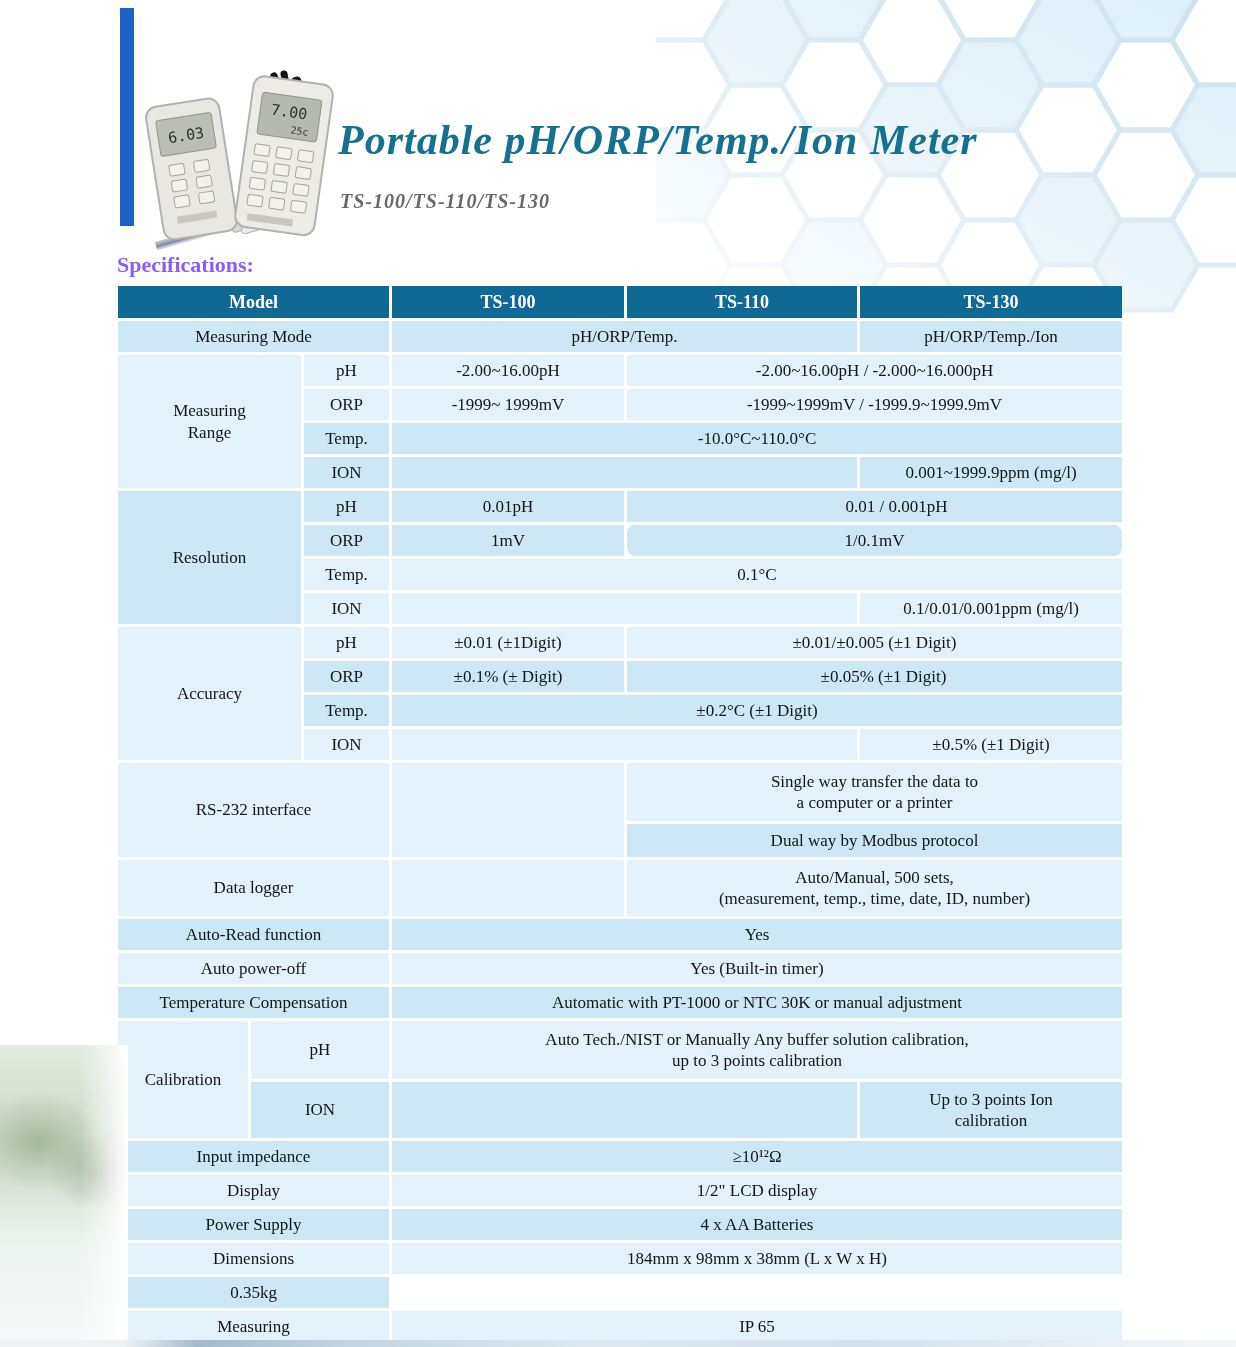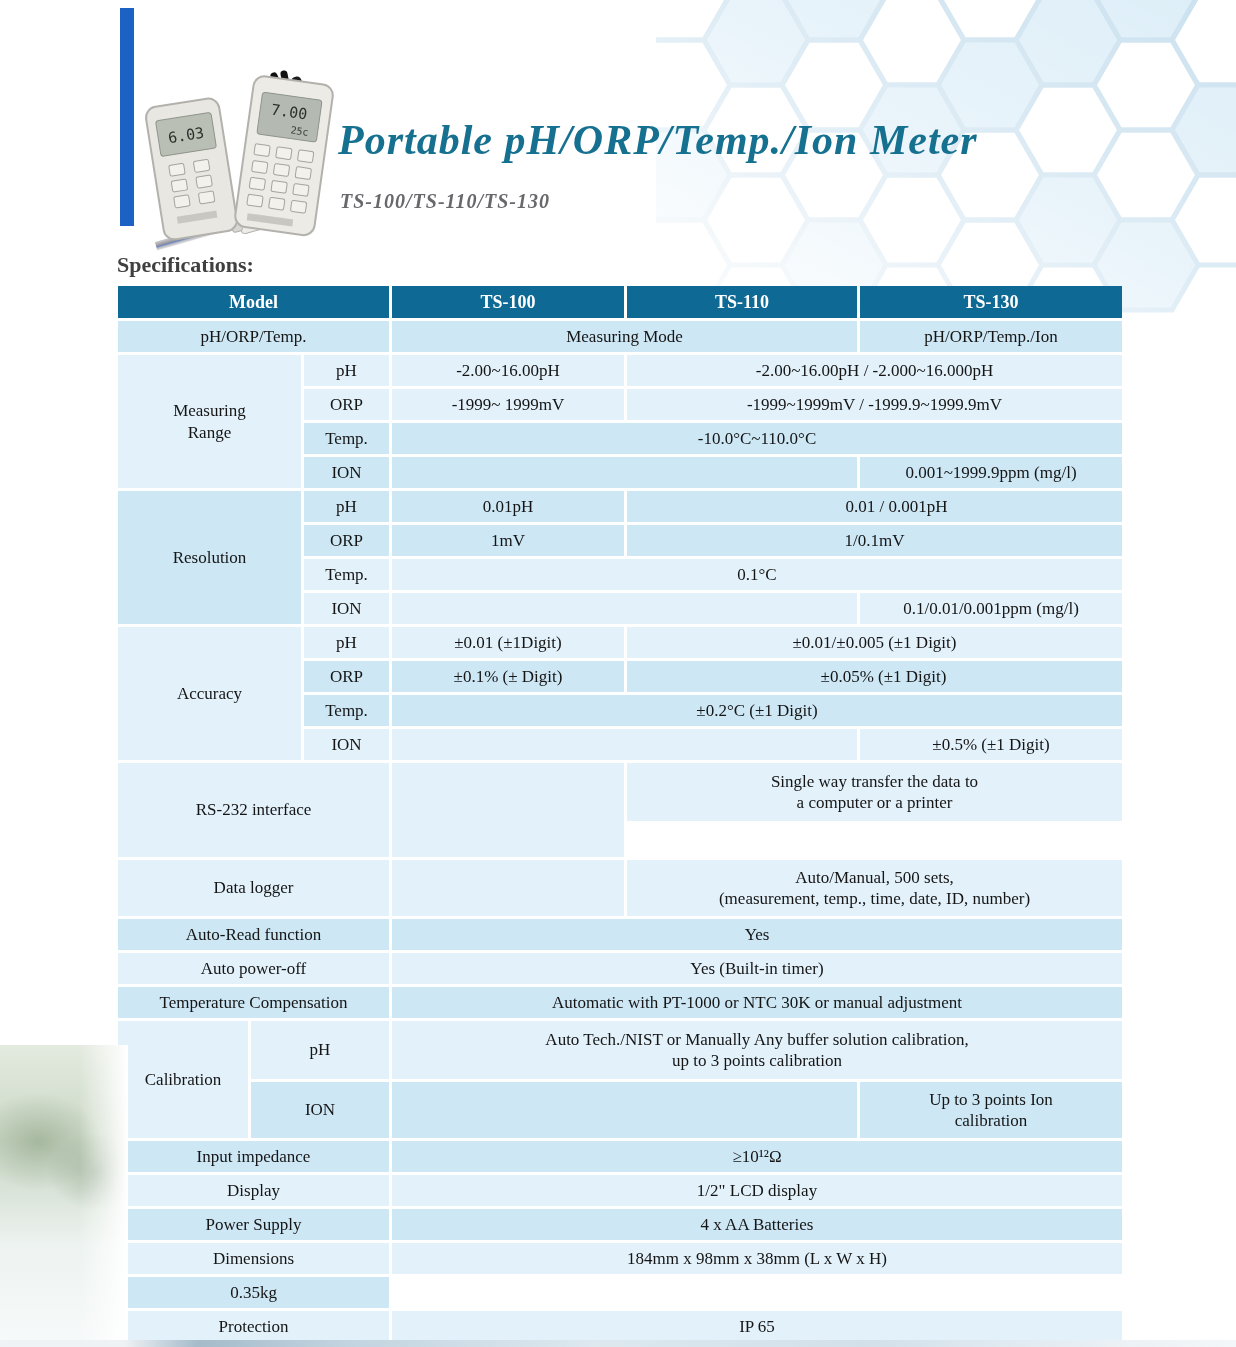--- a/index.html
+++ b/index.html
@@ -6,21 +6,21 @@
   .page{position:relative;width:1236px;height:1347px;background:#ffffff;overflow:hidden;
         font-family:"Liberation Serif", serif;color:#151515;}
 
   
   .hexwrap{position:absolute;top:0;right:0;width:580px;height:320px;}
   .leftbar{position:absolute;left:120px;top:8px;width:14px;height:218px;background:#1b62c4;}
   .title{position:absolute;left:338px;top:116px;font-size:42px;font-weight:bold;font-style:italic;
          color:#16708f;letter-spacing:1px;white-space:nowrap;}
   .subtitle{position:absolute;left:340px;top:190px;font-size:20px;font-weight:bold;font-style:italic;
          color:#68676b;letter-spacing:1px;}
-  .specs-label{position:absolute;left:117px;top:252px;font-size:22px;font-weight:bold;color:#404040;}
+  .specs-label{position:absolute;left:117px;top:252px;font-size:22px;font-weight:bold;color:#8b5cf6;}
 
   .product{position:absolute;left:136px;top:36px;width:205px;height:220px;}
 
   
   .watermark{position:absolute;left:0;top:1045px;width:128px;height:302px;
     background:
       linear-gradient(90deg, rgba(255,255,255,0) 62%, #ffffff 100%),
       radial-gradient(90px 70px at 30% 32%, rgba(120,145,110,.45), rgba(120,145,110,0) 70%),
       radial-gradient(70px 55px at 75% 42%, rgba(105,130,100,.35), rgba(105,130,100,0) 70%),
       linear-gradient(180deg,#e3eadf 0%,#ccd8c7 32%,#d9e3d8 48%,#edf3f0 66%,#f7fafa 100%);}
@@ -155,22 +155,22 @@
   <div class="spec-table">
 
     <div class="sec" style="grid-template-columns:271px 232px 230px 262px;grid-auto-rows:32px;">
       <div class="cell hd">Model</div>
       <div class="cell hd">TS-100</div>
       <div class="cell hd">TS-110</div>
       <div class="cell hd">TS-130</div>
     </div>
 
     <div class="sec" style="grid-template-columns:271px 465px 262px;grid-auto-rows:31px;">
+      <div class="cell t1">Measuring Mode</div>
       <div class="cell t1">pH/ORP/Temp.</div>
-      <div class="cell t1">Measuring Mode</div>
       <div class="cell t1">pH/ORP/Temp./Ion</div>
     </div>
 
     <div class="sec" style="grid-template-columns:183px 85px 232px 230px 262px;grid-auto-rows:31px;">
       <div class="cell t2" style="grid-row:1/span 4;">
           <span class="wrapnarrow">Measuring Range</span>
         </div>
       <div class="cell t2">pH</div>
       <div class="cell t2">-2.00~16.00pH</div>
       <div class="cell t2" style="grid-column:4/span 2;">-2.00~16.00pH / -2.000~16.000pH</div>
@@ -184,21 +184,21 @@
       <div class="cell t1">0.001~1999.9ppm (mg/l)</div>
     </div>
 
     <div class="sec" style="grid-template-columns:183px 85px 232px 230px 262px;grid-auto-rows:31px;">
       <div class="cell t1" style="grid-row:1/span 4;">Resolution</div>
       <div class="cell t1">pH</div>
       <div class="cell t1">0.01pH</div>
       <div class="cell t1" style="grid-column:4/span 2;padding-left:44px;">0.01 / 0.001pH</div>
       <div class="cell t1">ORP</div>
       <div class="cell t1">1mV</div>
-      <div class="cell t1" style="grid-column:4/span 2;">1/0.1mV</div>
+      <div class="cell t1" style="grid-column:4/span 2;border-radius:8px;">1/0.1mV</div>
       <div class="cell t2">Temp.</div>
       <div class="cell t2" style="grid-column:3/span 3;">0.1°C</div>
       <div class="cell t2">ION</div>
       <div class="cell t2" style="grid-column:3/span 2;"></div>
       <div class="cell t2">0.1/0.01/0.001ppm (mg/l)</div>
     </div>
 
     <div class="sec" style="grid-template-columns:183px 85px 232px 230px 262px;grid-auto-rows:31px;">
       <div class="cell t2" style="grid-row:1/span 4;">Accuracy</div>
       <div class="cell t2">pH</div>
@@ -214,20 +214,21 @@
       <div class="cell t2">±0.5% (±1 Digit)</div>
     </div>
 
     <div class="sec" style="grid-template-columns:271px 232px 495px;grid-template-rows:58px 33px;">
       <div class="cell t2" style="grid-row:1/span 2;text-align:center;">RS-232 interface</div>
       <div class="cell t2" style="grid-row:1/span 2;"></div>
       <div class="cell t2">
         <span class="ln">Single way transfer the data to</span>
         <span class="ln">a computer or a printer</span>
       </div>
+      <div class="cell t1">Dual way by Modbus protocol</div>
     </div>
 
     <div class="sec" style="grid-template-columns:271px 232px 495px;grid-template-rows:56px;">
       <div class="cell t2">Data logger</div>
       <div class="cell t2"></div>
       <div class="cell t2">
         <span class="ln">Auto/Manual, 500 sets,</span>
         <span class="ln">(measurement, temp., time, date, ID, number)</span>
       </div>
     </div>
@@ -275,21 +276,21 @@
       <div class="cell t1">4 x AA Batteries</div>
     </div>
     <div class="sec" style="grid-template-columns:271px 730px;grid-auto-rows:31px;">
       <div class="cell t2">Dimensions</div>
       <div class="cell t2">184mm x 98mm x 38mm (L x W x H)</div>
     </div>
     <div class="sec" style="grid-template-columns:271px 730px;grid-auto-rows:31px;">
       <div class="cell t1">0.35kg</div>
     </div>
     <div class="sec" style="grid-template-columns:271px 730px;grid-auto-rows:31px;">
-      <div class="cell t2">Protection</div>
+      <div class="cell t2">Measuring</div>
       <div class="cell t2">IP 65</div>
     </div>
 
   </div>
 
   <div class="watermark"></div>
   <div class="footband"></div>
 
 </div>
 

